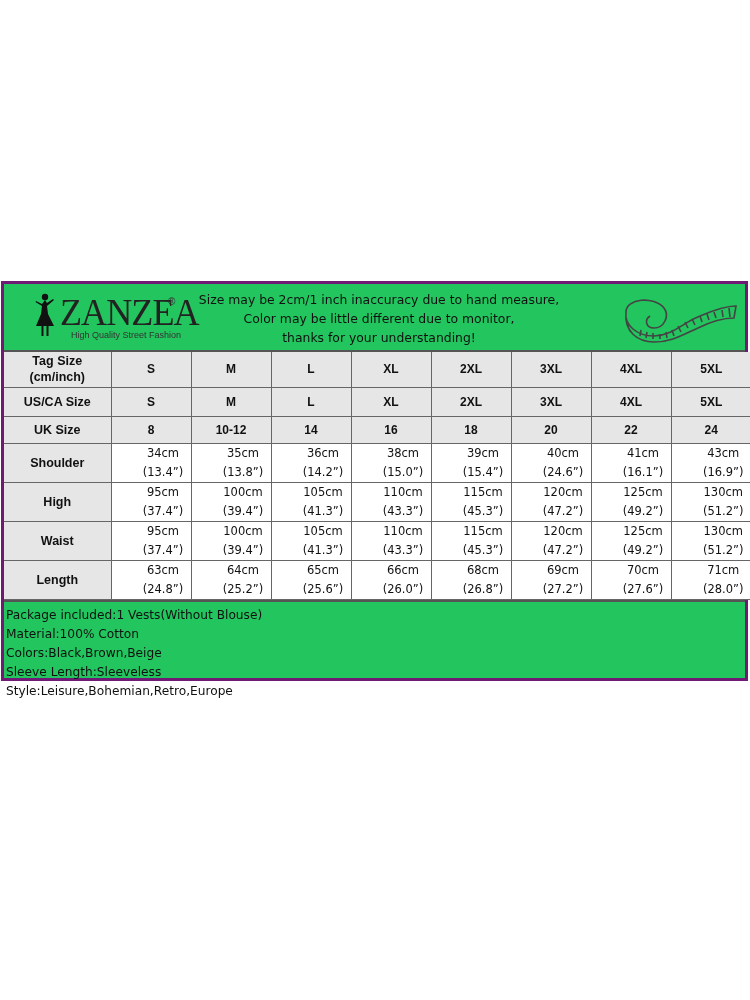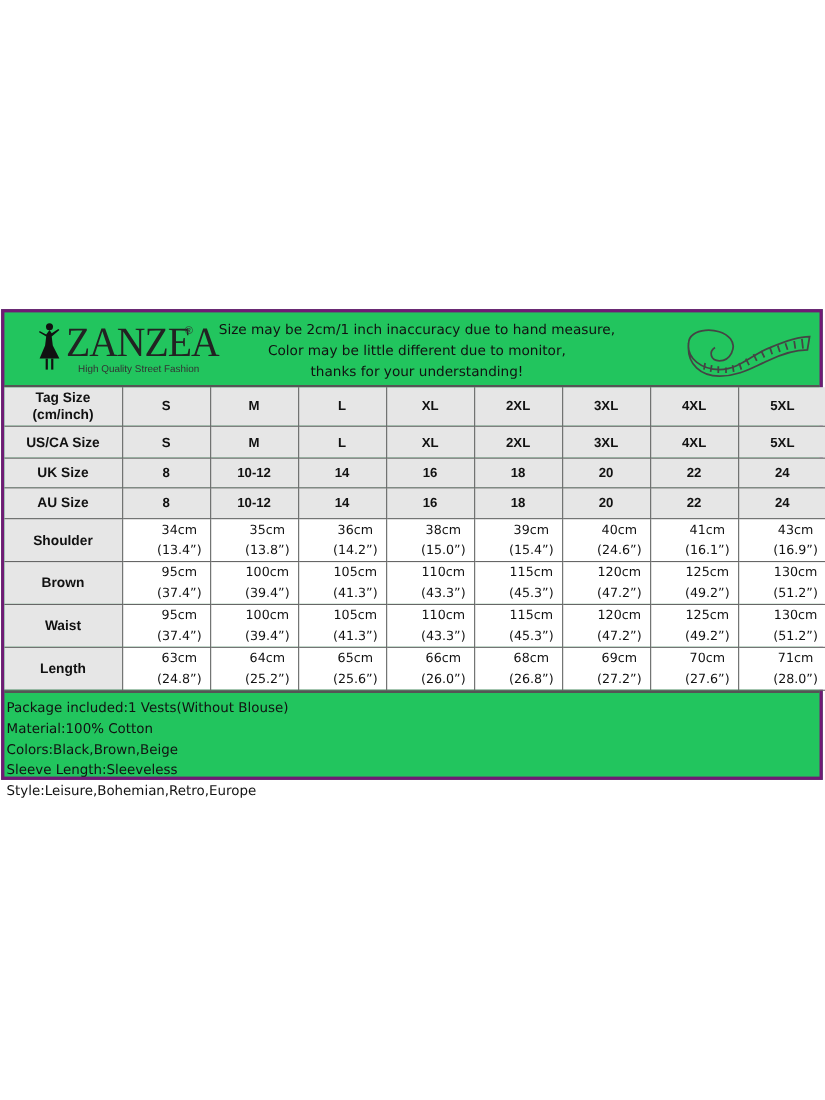--- a/index.html
+++ b/index.html
@@ -91,45 +91,34 @@
         <td class="lbl">UK Size</td>
         <td>8</td>
         <td>10-12</td>
         <td>14</td>
         <td>16</td>
         <td>18</td>
         <td>20</td>
         <td>22</td>
         <td>24</td>
       </tr>
-      <tr class="gray" style="height:28px">
-        <td class="lbl">AU Size</td>
-        <td>8</td>
-        <td>10-12</td>
-        <td>14</td>
-        <td>16</td>
-        <td>18</td>
-        <td>20</td>
-        <td>22</td>
-        <td>24</td>
-      </tr>
 
       <tr style="height:38px">
         <td class="lbl">Shoulder</td>
         <td class="meas"><span>34cm</span><br><span>(13.4”)</span></td>
         <td class="meas"><span>35cm</span><br><span>(13.8”)</span></td>
         <td class="meas"><span>36cm</span><br><span>(14.2”)</span></td>
         <td class="meas"><span>38cm</span><br><span>(15.0”)</span></td>
         <td class="meas"><span>39cm</span><br><span>(15.4”)</span></td>
         <td class="meas"><span>40cm</span><br><span>(24.6”)</span></td>
         <td class="meas"><span>41cm</span><br><span>(16.1”)</span></td>
         <td class="meas"><span>43cm</span><br><span>(16.9”)</span></td>
       </tr>
       <tr style="height:38px">
-        <td class="lbl">Brown</td>
+        <td class="lbl">High</td>
         <td class="meas"><span>95cm</span><br><span>(37.4”)</span></td>
         <td class="meas"><span>100cm</span><br><span>(39.4”)</span></td>
         <td class="meas"><span>105cm</span><br><span>(41.3”)</span></td>
         <td class="meas"><span>110cm</span><br><span>(43.3”)</span></td>
         <td class="meas"><span>115cm</span><br><span>(45.3”)</span></td>
         <td class="meas"><span>120cm</span><br><span>(47.2”)</span></td>
         <td class="meas"><span>125cm</span><br><span>(49.2”)</span></td>
         <td class="meas"><span>130cm</span><br><span>(51.2”)</span></td>
       </tr>
       <tr style="height:38px">

